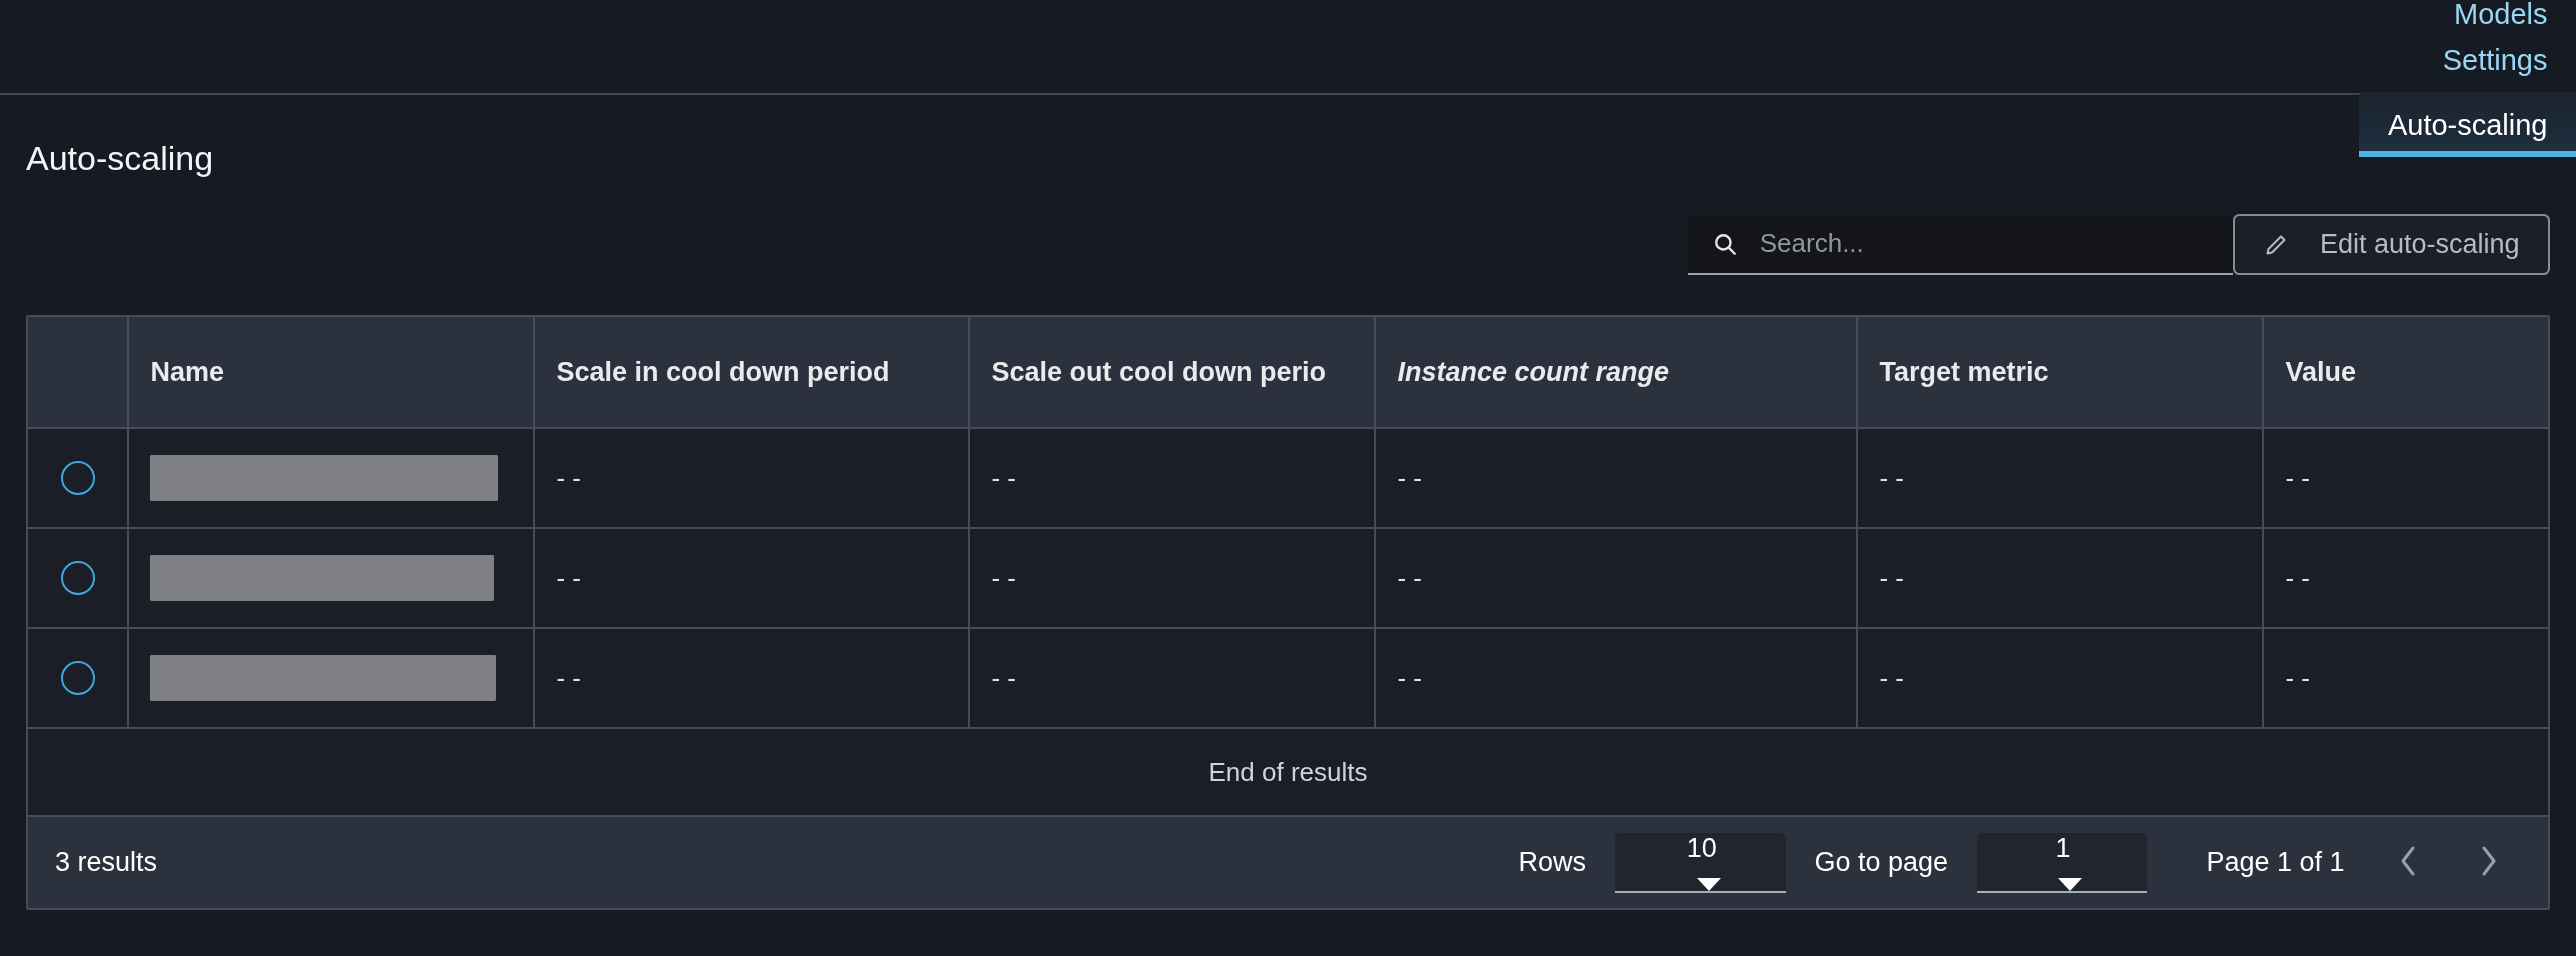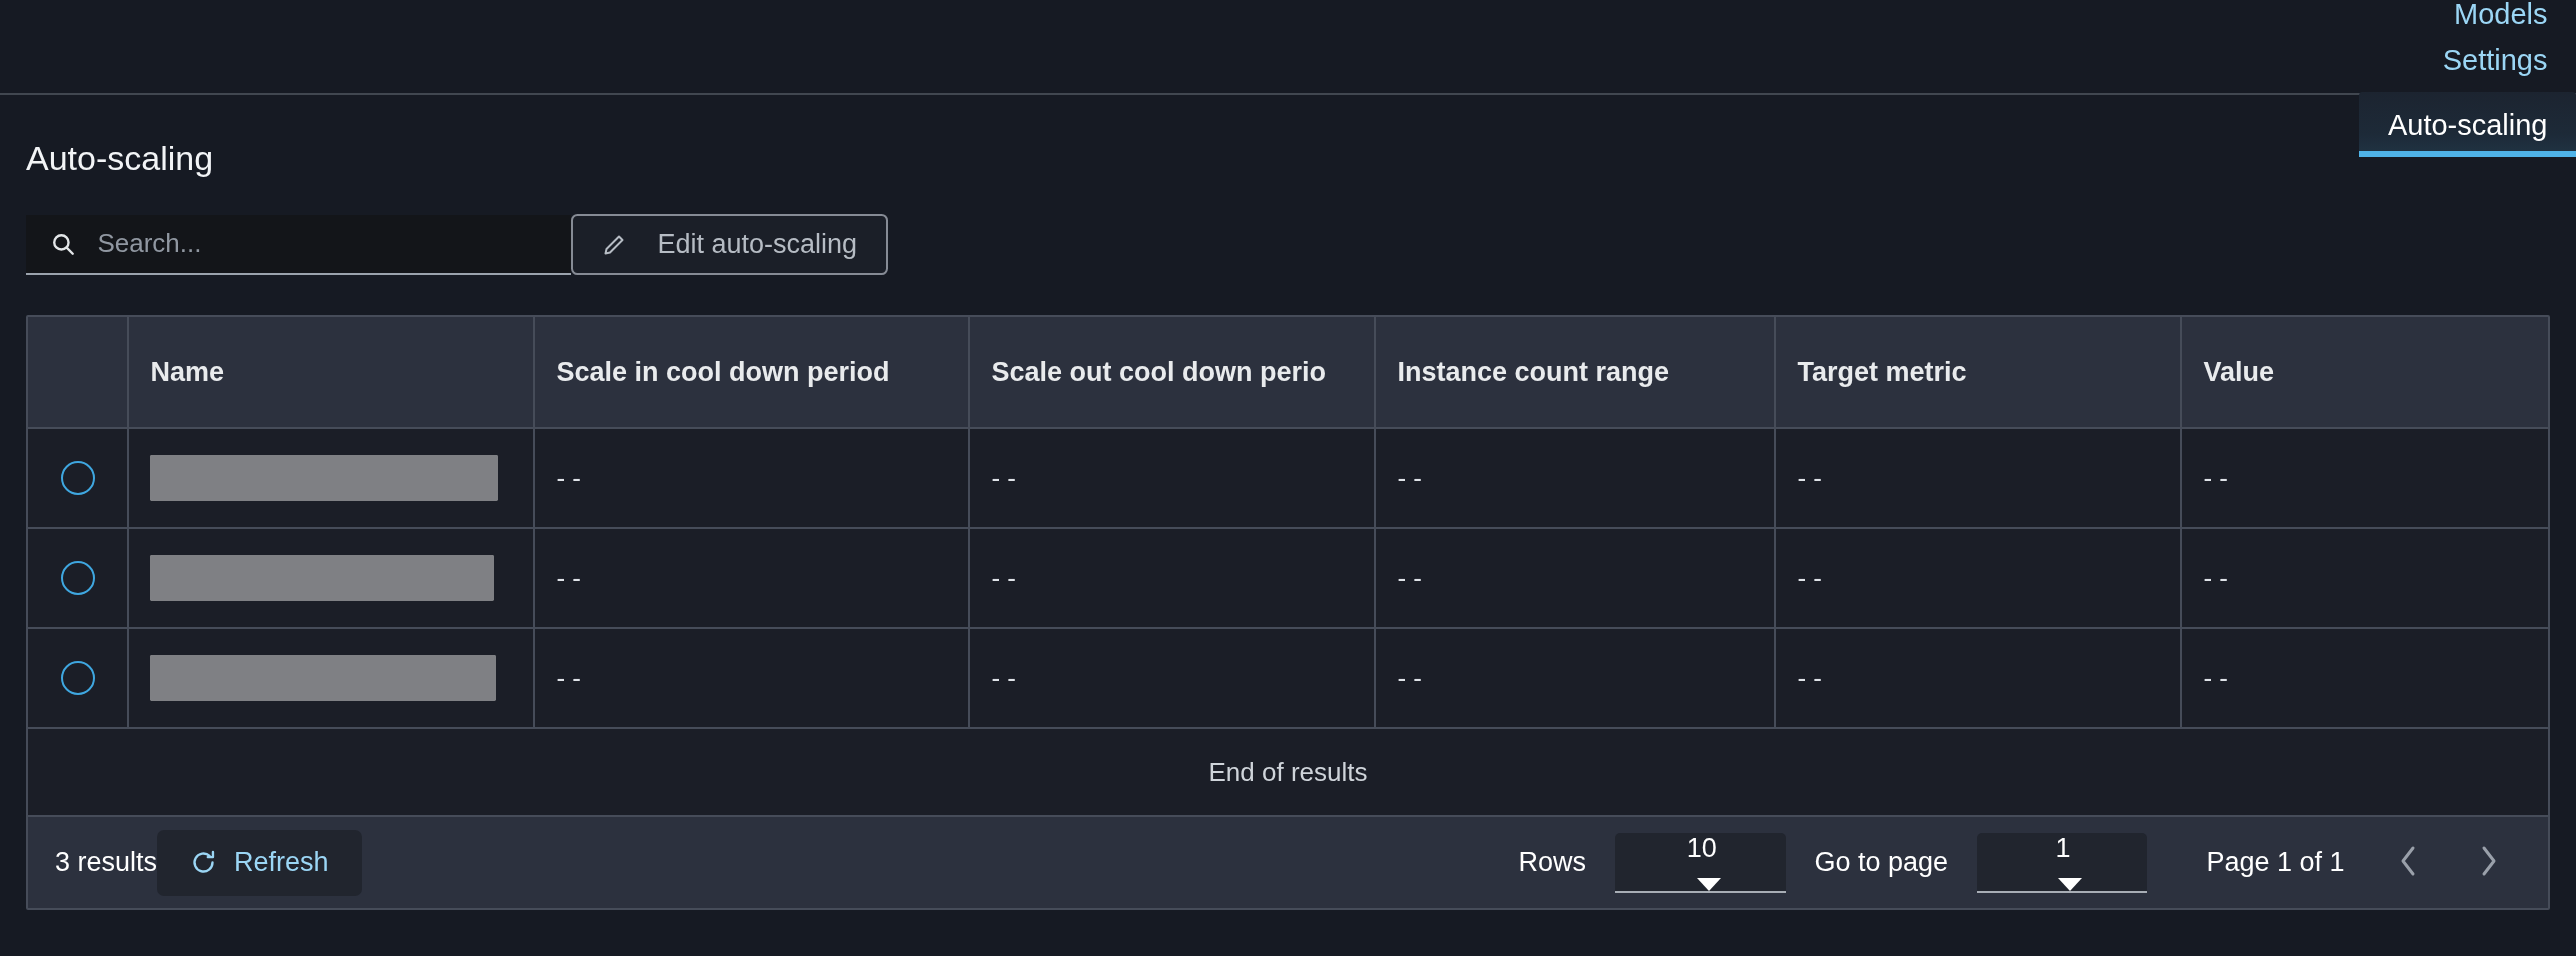--- a/index.html
+++ b/index.html
@@ -62,21 +62,21 @@
     font-weight: 400;
     margin: 0;
     padding: 46px 0 0 26px;
     line-height: 1;
   }
 
   
   .controls {
     display: flex;
     align-items: center;
-    justify-content: flex-start;
+    justify-content: flex-end;
     padding: 39px 26px 0 26px;
   }
   .search-wrap {
     position: relative;
     width: 545px;
     height: 60px;
     background: #131519;
     border-bottom: 2.9px solid #9ba3ad;
     box-sizing: border-box;
     display: flex;
@@ -144,21 +144,21 @@
     border-bottom: 2.1px solid #464c59;
     box-sizing: border-box;
     white-space: nowrap;
     overflow: hidden;
   }
   thead th:last-child { border-right: none; }
   th.col-select { width: 100px; padding-left: 0; }
   th.col-name { width: 406px; }
   th.col-scalein { width: 435px; margin-left: 28px; }
   th.col-scaleout { width: 406px; }
-  th.col-range { width: 400px; }
+  th.col-range { width: 482px; font-style: italic; }
   th.col-metric { width: 406px; }
 
   tbody td {
     height: 100px;
     border-right: 2.1px solid #464c59;
     border-bottom: 2.1px solid #464c59;
     background: #1b1e27;
     color: #dfe3e8;
     font-size: 26px;
     padding: 0 0 0 21.4px;
@@ -376,29 +376,20 @@
       </tr>
       <tr class="end-row">
         <td colspan="7">End of results</td>
       </tr>
     </tbody>
   </table>
 
   <div class="table-footer">
     <span class="results-count">3 results</span>
 
-    <button class="refresh-btn">
-      <span class="refresh-icon">
-        <svg viewBox="0 0 24 24" fill="none" stroke="#9bd6f5" stroke-width="2.1" stroke-linecap="round" stroke-linejoin="round">
-          <path d="M20 12a8 8 0 1 1-2.6-5.9"></path>
-          <polyline points="20.4,2.6 20.4,7.2 15.8,7.2"></polyline>
-        </svg>
-      </span>
-      <span>Refresh</span>
-    </button>
 
     <div class="footer-right">
       <span class="label-inline">Rows</span>
       <div class="select-box select-rows">
         <span class="select-value">10</span>
         <span class="caret"></span>
       </div>
 
       <span class="label-inline">Go to page</span>
       <div class="select-box select-page">

